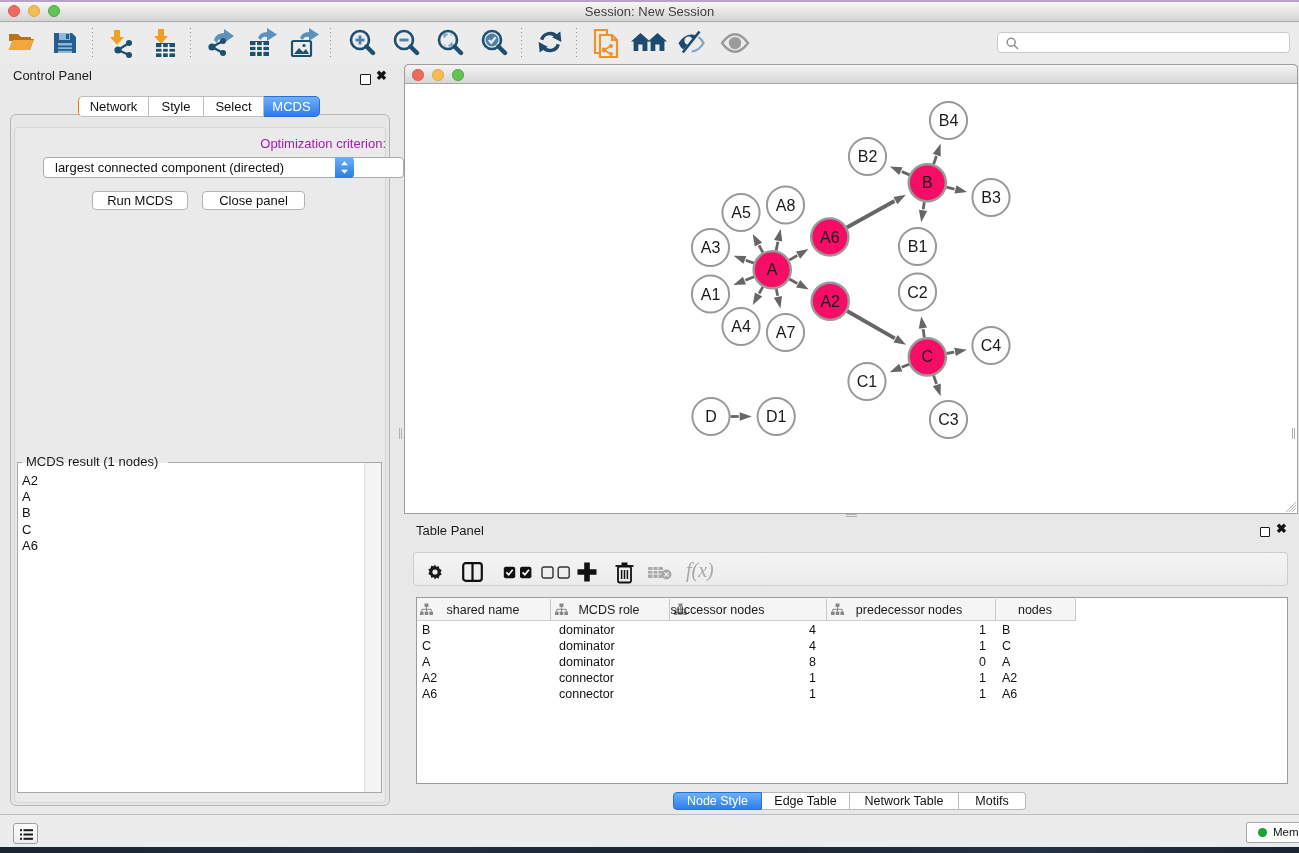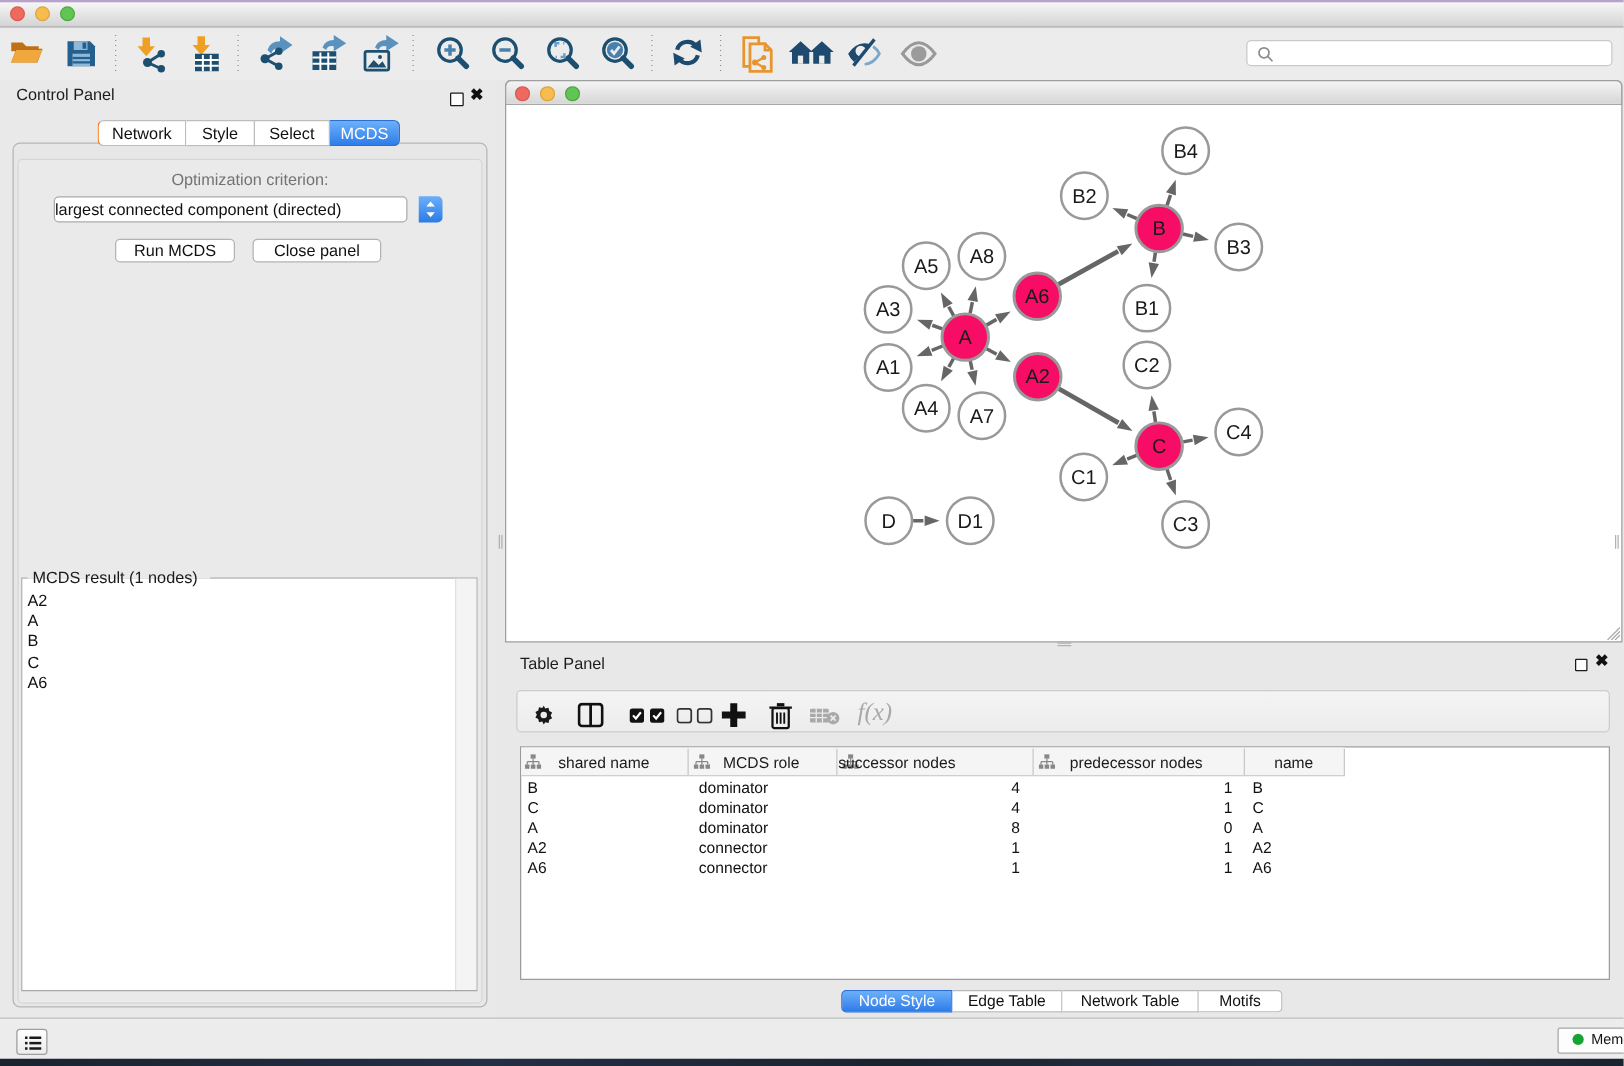--- a/index.html
+++ b/index.html
@@ -11,22 +11,22 @@
 #toolbar{left:0;top:23px;width:1299px;height:41px;background:#ececec}
 .tsep{position:absolute;top:28px;height:30px;width:1px;background-image:repeating-linear-gradient(#909090 0 1px,transparent 1px 4px)}
 #search{left:997px;top:32px;width:293px;height:21px;background:#fff;border:1px solid #c9c9c9;border-radius:4px}
 #leftpanel{left:0;top:64px;width:397px;height:750px;background:#e9e9e9}
 #cptitle{left:13px;top:66px;font-size:13px;color:#1c1c1c;height:20px;line-height:20px}
 #cpfloat{left:360px;top:74px;width:11px;height:11px;border:1.6px solid #1a1a1a;border-radius:1px;background:#fdfdfd}
 #cpclose{left:376px;top:68px;font-size:13px;font-weight:700;color:#111}
 #tabbox{left:10px;top:114px;width:380px;height:692px;border:1px solid #b5b5b5;border-radius:6px;background:#e7e7e7}
 #innerpanel{left:14px;top:127px;width:372px;height:676px;background:#eaeaea;border:1px solid #d6d6d6;border-radius:4px}
 .tab{position:absolute;top:96px;height:21px;background:#fff;border:1px solid #bdbdbd;border-left:none;font-size:13px;color:#111;text-align:center;line-height:20px}
-#optlabel{left:14px;top:136px;width:372px;text-align:center;font-size:13px;color:#737373}
-#selbox{left:43px;top:157px;width:283px;height:21px;background:#fff;border:1px solid #ababab;border-radius:4px;font-size:13px;color:#111;line-height:19px;}
+#optlabel{left:14px;top:136px;width:372px;text-align:right;font-size:13px;color:#a21caf}
+#selbox{left:43px;top:157px;width:361px;height:21px;background:#fff;border:1px solid #ababab;border-radius:4px;font-size:13px;color:#111;line-height:19px;padding-left:11px}
 #spinner{left:335px;top:157px;width:19px;height:21px;border-radius:0 4px 4px 0;background:linear-gradient(#6caefb,#2a7ce5)}
 .btn{position:absolute;top:191px;height:19px;background:#fff;border:1px solid #b3b3b3;border-radius:4px;font-size:13px;color:#111;text-align:center;line-height:17px}
 #fieldset{left:17px;top:462px;width:365px;height:331px;border:1px solid #a8a8a8}
 #fslabel{left:24px;top:455px;font-size:13px;color:#1a1a1a;padding:0 2px;height:14px;line-height:14px}
 #fsgap{left:22px;top:461px;width:146px;height:2px;background:#eaeaea}
 #listbox{left:18px;top:463px;width:363px;height:329px;background:#fff;font-size:13px;color:#111}
 #scrollstrip{left:364px;top:463px;width:17px;height:329px;background:#f4f4f4;border-left:1px solid #e0e0e0}
 .li{position:absolute;left:4px;height:16.4px;line-height:16.4px}
 #gwin{left:404px;top:64px;width:894px;height:450px;background:#fff;border:1px solid #9e9e9e;border-radius:5px 5px 0 0}
 #gtbar{left:404px;top:64px;width:894px;height:20px;background:linear-gradient(#f4f4f4,#d6d6d6);border:1px solid #9e9e9e;border-bottom:1px solid #a6a6a6;border-radius:5px 5px 0 0}
@@ -48,20 +48,21 @@
 #membtn{left:1246px;top:822px;width:113px;height:21px;background:#fdfdfd;border:1px solid #a7a7a7;border-radius:2px;font-size:11.5px;color:#111;line-height:19px}
 #darkstrip{left:0;top:847px;width:1299px;height:6px;background:linear-gradient(90deg,#1a2330,#223043 30%,#1a2330 55%,#243245 80%,#1a2330)}
 .ic{position:absolute;top:26px}
 </style></head><body>
 <div id="page">
 <div class="abs" id="purple"></div>
 <div class="abs" id="titlebar"></div>
 <div class="light" style="left:8px;background:#ee6a5f;border:0.5px solid #d95950"></div>
 <div class="light" style="left:28px;background:#f5bd4f;border:0.5px solid #dfa33c"></div>
 <div class="light" style="left:48px;background:#61c454;border:0.5px solid #4da73f"></div>
+<div class="abs" id="title">Session: New Session</div>
 <div class="abs" id="toolbar"></div>
 <svg class="ic" style="left:6px" width="32" height="34" viewBox="0 0 32 34">
  <path d="M3 8 h9 l3 3 h10 v4 h-22 z" fill="#bf7014"></path>
  <path d="M3 8 v16 l4-11 h21 l-4 11 h-21 z" fill="#bf7014"></path>
  <path d="M7 14 h21 l-4.5 10 h-21 z" fill="#f0a73e"></path>
 </svg>
 <svg class="ic" style="left:50px" width="30" height="34" viewBox="0 0 30 34">
  <path d="M4 7 h18 l4 4 v16 h-22 z" fill="#24608f"></path>
  <rect x="9" y="7" width="11" height="7" fill="#8fb8d8"></rect>
       <rect x="16" y="8" width="3" height="5" fill="#24608f"></rect>
@@ -436,21 +437,21 @@
         <line x1="6.5" y1="3.9" x2="6.5" y2="8.6"></line>
         <line x1="1.8" y1="6.3" x2="11.2" y2="6.3"></line>
         <line x1="1.8" y1="6.3" x2="1.8" y2="8.6"></line>
         <line x1="11.2" y1="6.3" x2="11.2" y2="8.6"></line>
       </g>
     </svg>
 <div class="hlabel" style="left:427px;width:112px">shared name</div>
 <div class="hlabel" style="left:560px;width:98px">MCDS role</div>
 <div class="hlabel" style="left:650px;width:135px">successor nodes</div>
 <div class="hlabel" style="left:835px;width:148px">predecessor nodes</div>
-<div class="hlabel" style="left:995px;width:80px">name</div>
+<div class="hlabel" style="left:995px;width:80px">nodes</div>
 <div class="cell" style="left:422px;top:622px">B</div>
     <div class="cell" style="left:559px;top:622px">dominator</div>
     <div class="cell" style="left:669px;top:622px;width:147px;text-align:right">4</div>
     <div class="cell" style="left:826px;top:622px;width:160px;text-align:right">1</div>
     <div class="cell" style="left:1002px;top:622px">B</div>
 <div class="cell" style="left:422px;top:638px">C</div>
     <div class="cell" style="left:559px;top:638px">dominator</div>
     <div class="cell" style="left:669px;top:638px;width:147px;text-align:right">4</div>
     <div class="cell" style="left:826px;top:638px;width:160px;text-align:right">1</div>
     <div class="cell" style="left:1002px;top:638px">C</div>

